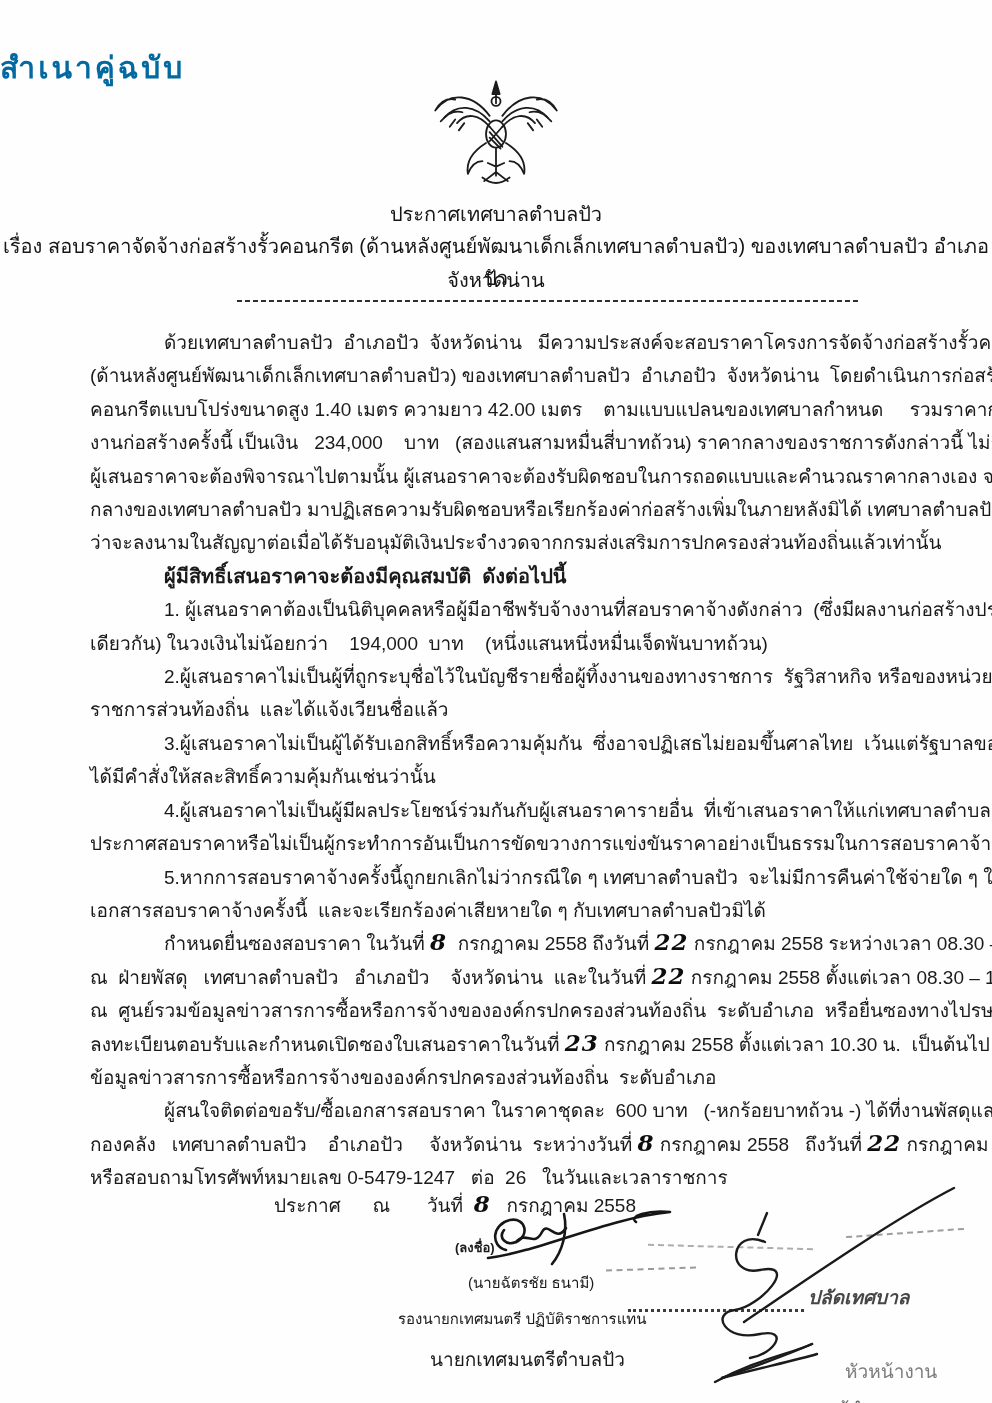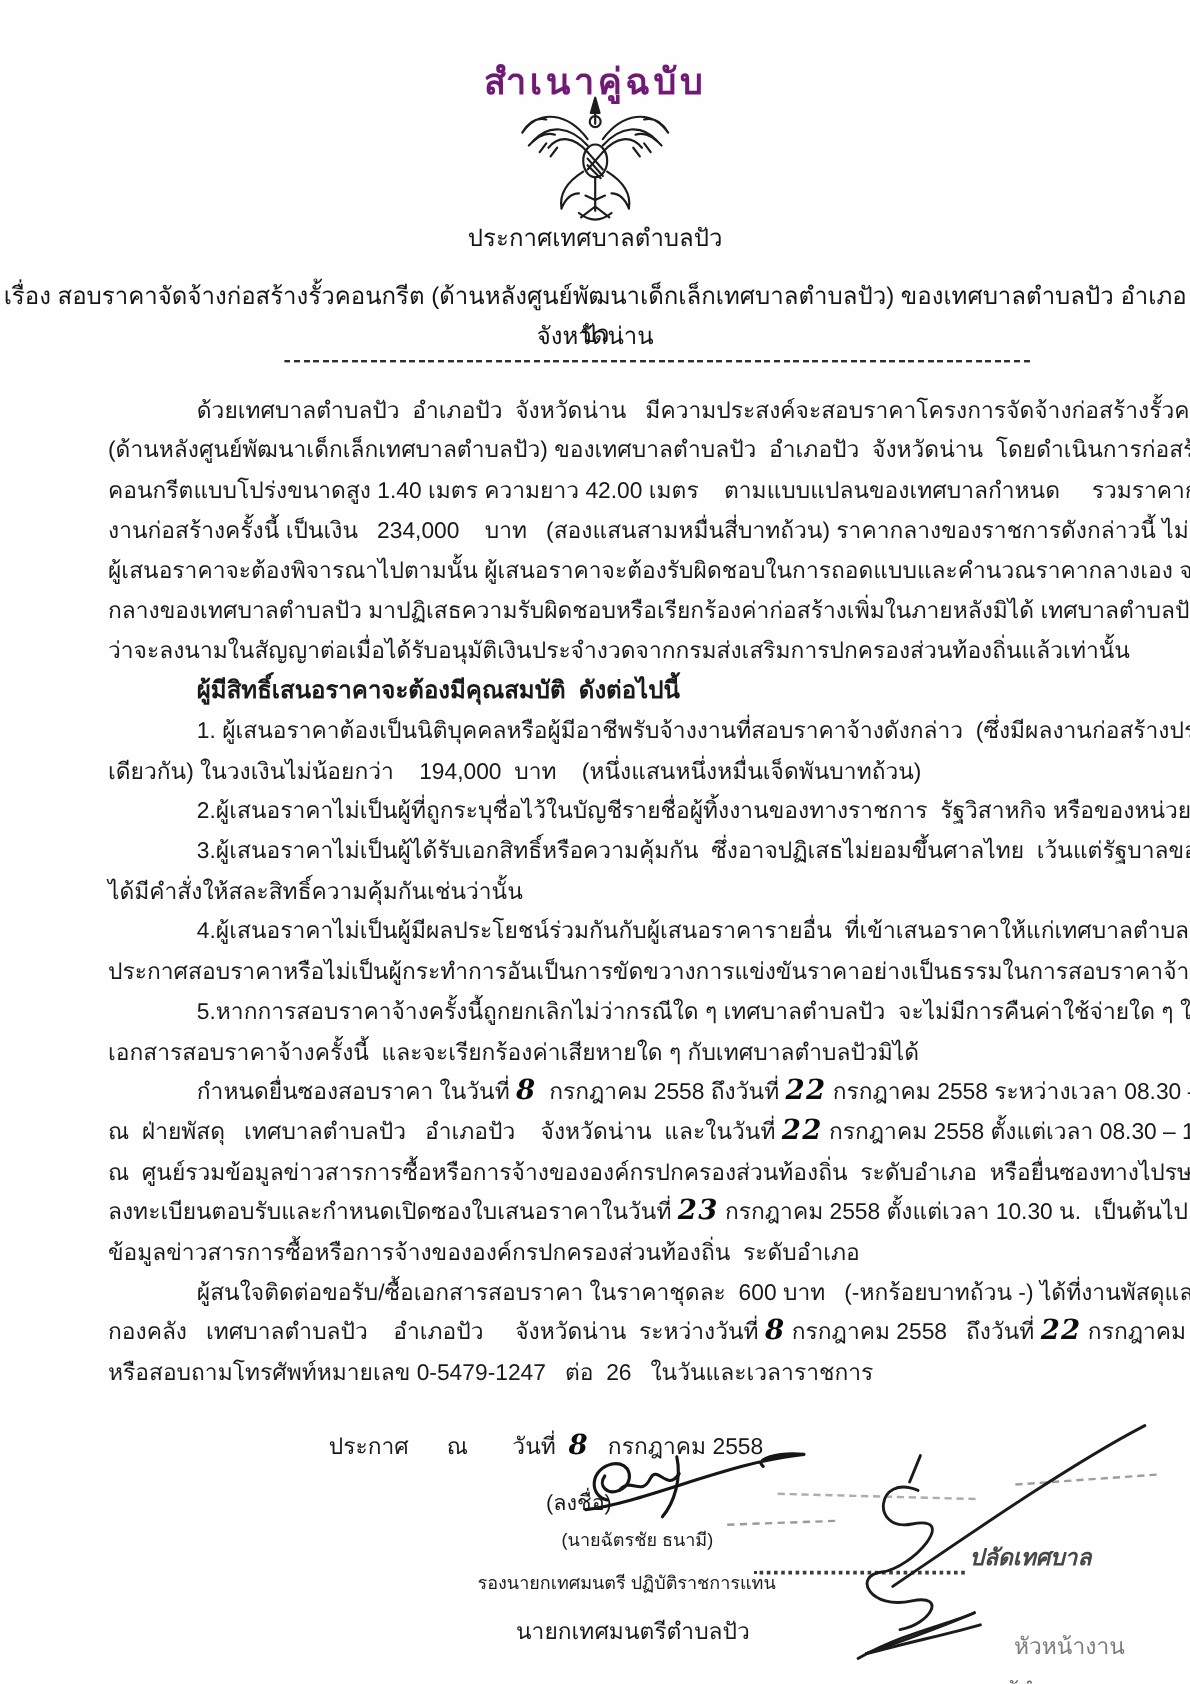--- a/index.html
+++ b/index.html
@@ -4,46 +4,46 @@
 <style>
   html,body{margin:0;padding:0;}
   body{
     width:992px;height:1403px;position:relative;overflow:hidden;
     background:#fefefe;color:#1a1a1a;
     font-family:"Liberation Sans",sans-serif;
   }
   .abs{position:absolute;}
   
   .stamp{
-    top:44px;left:0;right:0;text-align:center;
+    top:44px;left:0;right:0;text-align:left;
     font-family:"DejaVu Serif",serif;font-weight:bold;font-size:30px;
-    letter-spacing:3px;color:#701a75;filter:blur(.3px);
+    letter-spacing:3px;color:#0369a1;filter:blur(.3px);
   }
   .emblem{top:76px;left:50%;transform:translateX(-50%);}
   .hdr{left:0;right:0;text-align:center;font-size:20px;color:#161616;}
-  .hdr-title{top:182px;}
+  .hdr-title{top:198px;}
   .hdr-subject{top:230px;}
   .hdr-province{top:264px;}
   .divider{
     top:300px;left:237px;width:622px;height:2px;
     background:repeating-linear-gradient(90deg,#2e2e2e 0 5px,transparent 5px 8px);
   }
   
   .body-text{top:326px;left:90px;width:828px;font-size:19px;line-height:33.4px;}
   .para{margin:0;}
   .para.bold{font-weight:bold;font-size:20px;}
   .line{white-space:pre;}
   .line.ind{padding-left:74px;}
   .hw{
     font-family:"DejaVu Serif",serif;font-style:italic;font-weight:bold;
     font-size:23px;letter-spacing:1px;color:#0d0d0d;line-height:1;
   }
   
   .announce{top:1190px;left:274px;font-size:19px;white-space:pre;text-align:center;}
-  .sign-label{top:1237px;left:455px;font-size:18px;}
+  .sign-label{top:1237px;left:455px;font-size:13px;font-weight:bold;}
   .signer-name{top:1271px;left:468px;font-size:15px;}
   .signer-title-1{top:1307px;left:398px;font-size:15px;}
   .signer-title-2{top:1344px;left:430px;font-size:19px;}
   
   .off-row{display:flex;align-items:flex-end;}
   .off-row .dots{display:inline-block;height:16px;}
   .dots-1{width:176px;border-bottom:3px dotted #3c3c3c;}
   .dots-2{width:182px;border-bottom:3px dotted #1f1f1f;}
   .off-label{font-size:19px;padding-left:4px;white-space:pre;}
   .off-1{top:1282px;left:628px;font-style:italic;}
@@ -103,20 +103,21 @@
     </div>
     <div class="para bold">
       <div class="line ind"><span>ผู้มีสิทธิ์เสนอราคาจะต้องมีคุณสมบัติ  ดังต่อไปนี้</span></div>
     </div>
     <div class="para">
       <div class="line ind"><span>1. ผู้เสนอราคาต้องเป็นนิติบุคคลหรือผู้มีอาชีพรับจ้างงานที่สอบราคาจ้างดังกล่าว  (ซึ่งมีผลงานก่อสร้างประเภท</span></div>
       <div class="line"><span>เดียวกัน) ในวงเงินไม่น้อยกว่า    194,000  บาท    (หนึ่งแสนหนึ่งหมื่นเจ็ดพันบาทถ้วน)</span></div>
     </div>
     <div class="para">
       <div class="line ind"><span>2.ผู้เสนอราคาไม่เป็นผู้ที่ถูกระบุชื่อไว้ในบัญชีรายชื่อผู้ทิ้งงานของทางราชการ  รัฐวิสาหกิจ หรือของหน่วยการบริหาร</span></div>
+      <div class="line"><span>ราชการส่วนท้องถิ่น  และได้แจ้งเวียนชื่อแล้ว</span></div>
     </div>
     <div class="para">
       <div class="line ind"><span>3.ผู้เสนอราคาไม่เป็นผู้ได้รับเอกสิทธิ์หรือความคุ้มกัน  ซึ่งอาจปฏิเสธไม่ยอมขึ้นศาลไทย  เว้นแต่รัฐบาลของผู้เสนอราคา</span></div>
       <div class="line"><span>ได้มีคำสั่งให้สละสิทธิ์ความคุ้มกันเช่นว่านั้น</span></div>
     </div>
     <div class="para">
       <div class="line ind"><span>4.ผู้เสนอราคาไม่เป็นผู้มีผลประโยชน์ร่วมกันกับผู้เสนอราคารายอื่น  ที่เข้าเสนอราคาให้แก่เทศบาลตำบลปัว    ณ  วัน</span></div>
       <div class="line"><span>ประกาศสอบราคาหรือไม่เป็นผู้กระทำการอันเป็นการขัดขวางการแข่งขันราคาอย่างเป็นธรรมในการสอบราคาจ้างครั้งนี้</span></div>
     </div>
     <div class="para">

